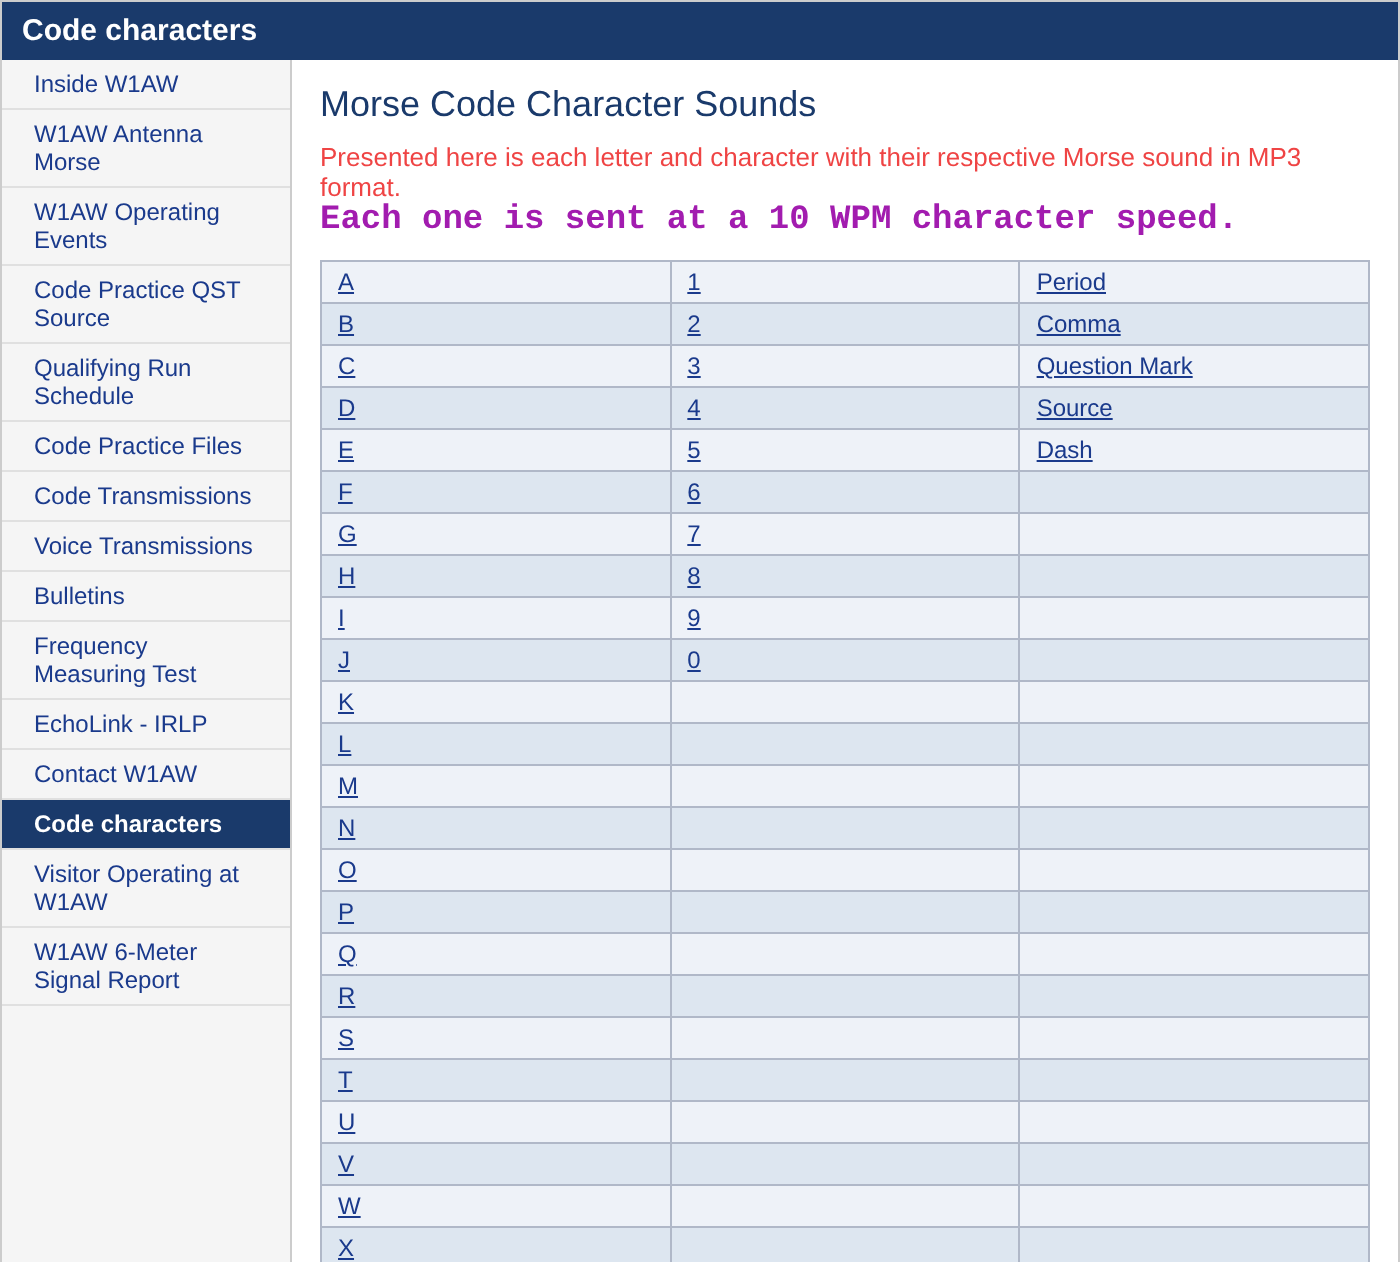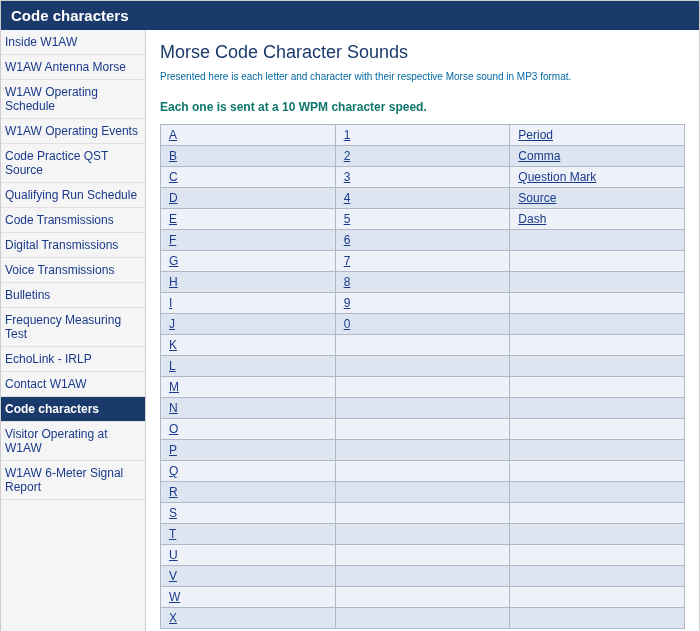--- a/index.html
+++ b/index.html
@@ -27,21 +27,21 @@
     
     .sidebar {
       width: 145px;
       min-width: 145px;
       background: #f5f5f5;
       border-right: 1px solid #ccc;
     }
 
     .sidebar-item {
       display: block;
-      padding: 5px 4px;
+      padding: 5px 16px;
       color: #1a3a8c;
       font-size: 12px;
       text-decoration: none;
       border-bottom: 1px solid #e0e0e0;
       cursor: pointer;
     }
 
     .sidebar-item.active {
       background: #1a3a6b;
       color: #fff;
@@ -55,30 +55,31 @@
     }
 
     .content-title {
       font-size: 18px;
       font-weight: normal;
       color: #1a3a6b;
       margin-bottom: 8px;
     }
 
     .content-desc {
-      font-size: 10px;
-      margin-bottom: 18px;
-      color: #0369a1;
+      font-size: 13px;
+      margin-bottom: 0;
+      color: #ef4444;
     }
 
     .content-note {
-      font-size: 12px;
+      font-size: 17px;
       font-weight: bold;
       margin-bottom: 10px;
-      color: #0f766e;
+      color: #a21caf;
+      font-family: Liberation Mono, monospace;
     }
 
     
     .morse-table {
       width: 100%;
       border-collapse: collapse;
       font-size: 12px;
     }
 
     .morse-table td {
@@ -106,26 +107,25 @@
 
   <div class="page-header">
     <span>Code characters</span>
   </div>
 
   <div class="main-layout">
 
     <nav class="sidebar">
     <a class="sidebar-item">Inside W1AW</a>
         <a class="sidebar-item">W1AW Antenna Morse</a>
-        <a class="sidebar-item">W1AW Operating Schedule</a>
         <a class="sidebar-item">W1AW Operating Events</a>
         <a class="sidebar-item">Code Practice QST Source</a>
         <a class="sidebar-item">Qualifying Run Schedule</a>
+        <a class="sidebar-item">Code Practice Files</a>
         <a class="sidebar-item">Code Transmissions</a>
-        <a class="sidebar-item">Digital Transmissions</a>
         <a class="sidebar-item">Voice Transmissions</a>
         <a class="sidebar-item">Bulletins</a>
         <a class="sidebar-item">Frequency Measuring Test</a>
         <a class="sidebar-item">EchoLink - IRLP</a>
         <a class="sidebar-item">Contact W1AW</a>
         <a class="sidebar-item active">Code characters</a>
         <a class="sidebar-item">Visitor Operating at W1AW</a>
         <a class="sidebar-item">W1AW 6-Meter Signal Report</a>
       </nav>
 

